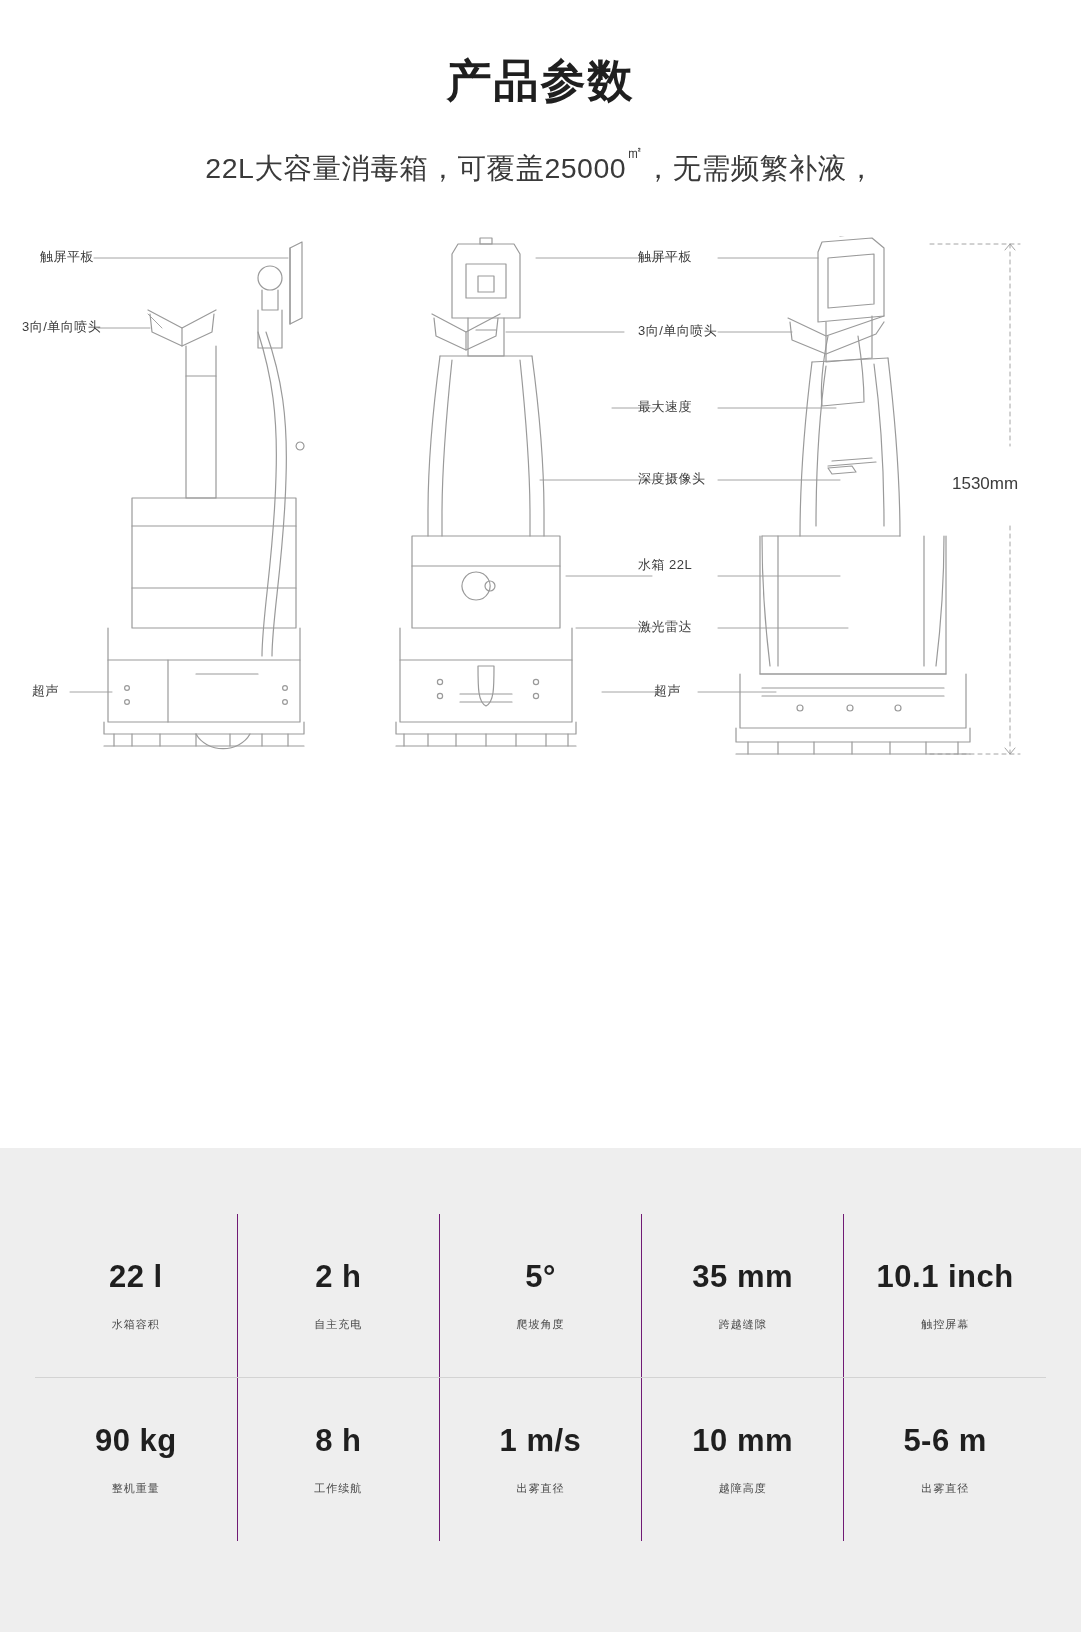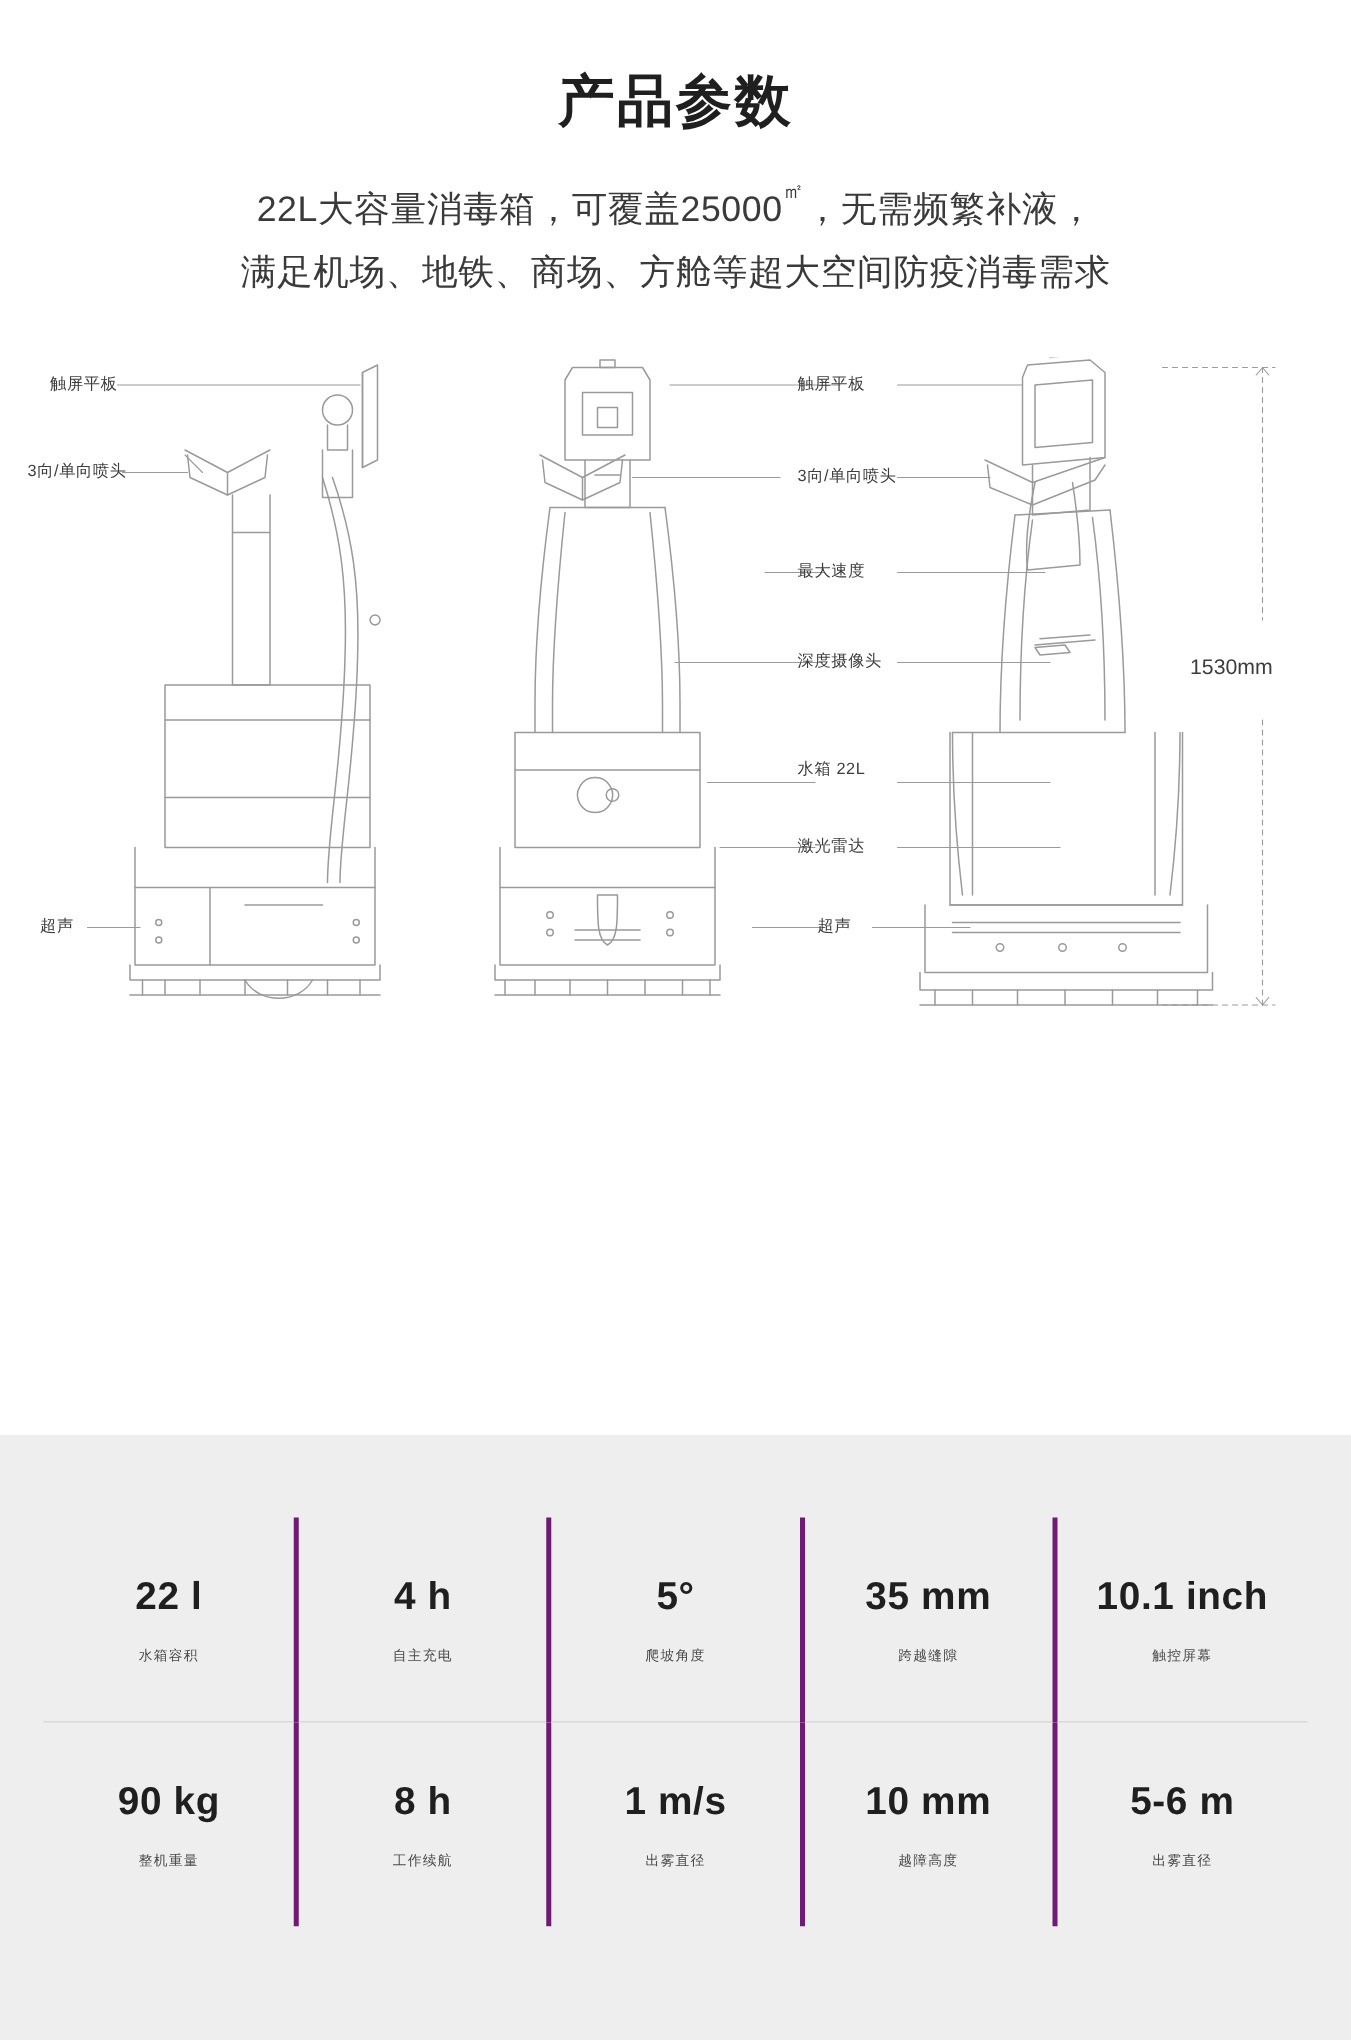--- a/index.html
+++ b/index.html
@@ -111,36 +111,35 @@
     color: #1f1f1f;
     letter-spacing: 0.5px;
   }
   .spec-label {
     margin-top: 22px;
     font-size: 11px;
     color: #4a4a4a;
     letter-spacing: 1px;
   }
   .col-div {
-    border-right: 4px solid #701a75;
+    border-right: 1px solid #701a75;
   }
   .row-div td {
     border-bottom: 1px solid #d3d3d3;
   }
 </style>
 </head>
 <body>
 
 <div class="page">
 
   <div class="header">
     <div class="title">产品参数</div>
     <div class="subtitle">
       <span>22L大容量消毒箱，可覆盖25000</span><span class="sup">㎡</span><span>，无需频繁补液，</span><br>
-      <span>满足机场、地铁、商场、方舱等超大空间防疫消毒需求</span>
     </div>
   </div>
 
   <div class="diagram-wrap">
     <svg class="diagram-svg" width="1081" height="710" viewBox="0 0 1081 710">
       <g fill="none" stroke="#9a9a9a" stroke-width="1.2" stroke-linejoin="round" stroke-linecap="round">
 
         <g>
 
           <path d="M290 12 L302 6 L302 82 L290 88 Z"></path>
@@ -323,21 +322,21 @@
       <tbody>
           <tr class="row-div">
         <td class="col-div">
           <div class="spec-cell">
             <div class="spec-value">22 l</div>
             <div class="spec-label">水箱容积</div>
           </div>
         </td>
         <td class="col-div">
           <div class="spec-cell">
-            <div class="spec-value">4 h</div>
+            <div class="spec-value">2 h</div>
             <div class="spec-label">自主充电</div>
           </div>
         </td>
         <td class="col-div">
           <div class="spec-cell">
             <div class="spec-value">5°</div>
             <div class="spec-label">爬坡角度</div>
           </div>
         </td>
         <td class="col-div">

